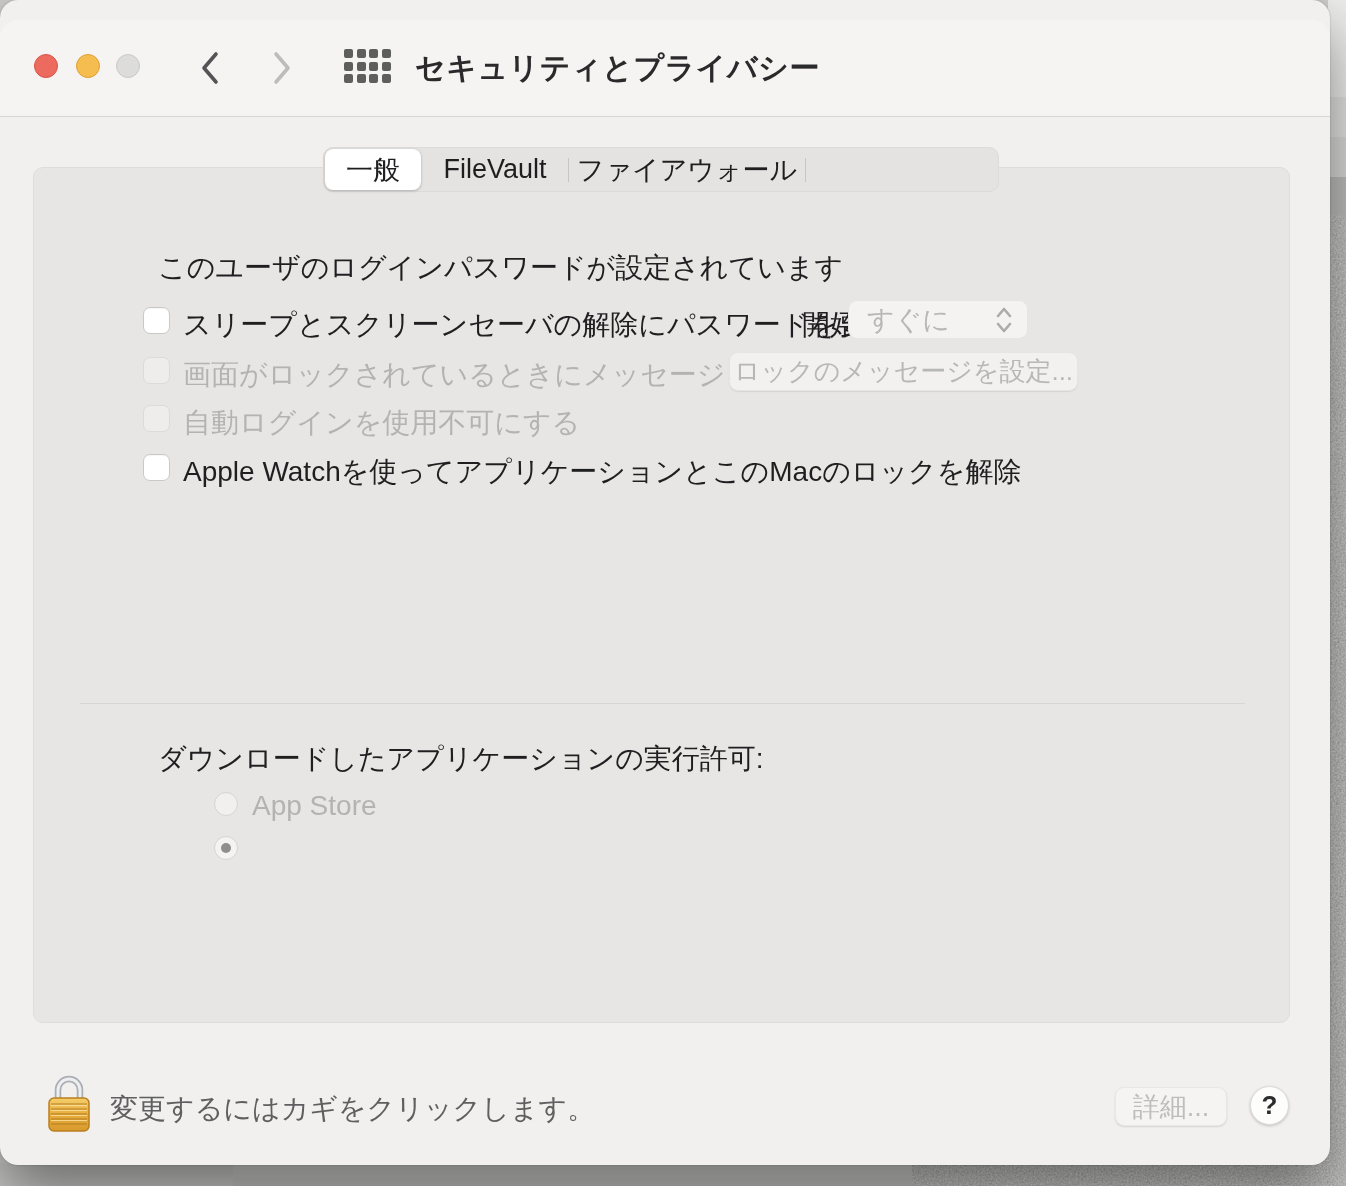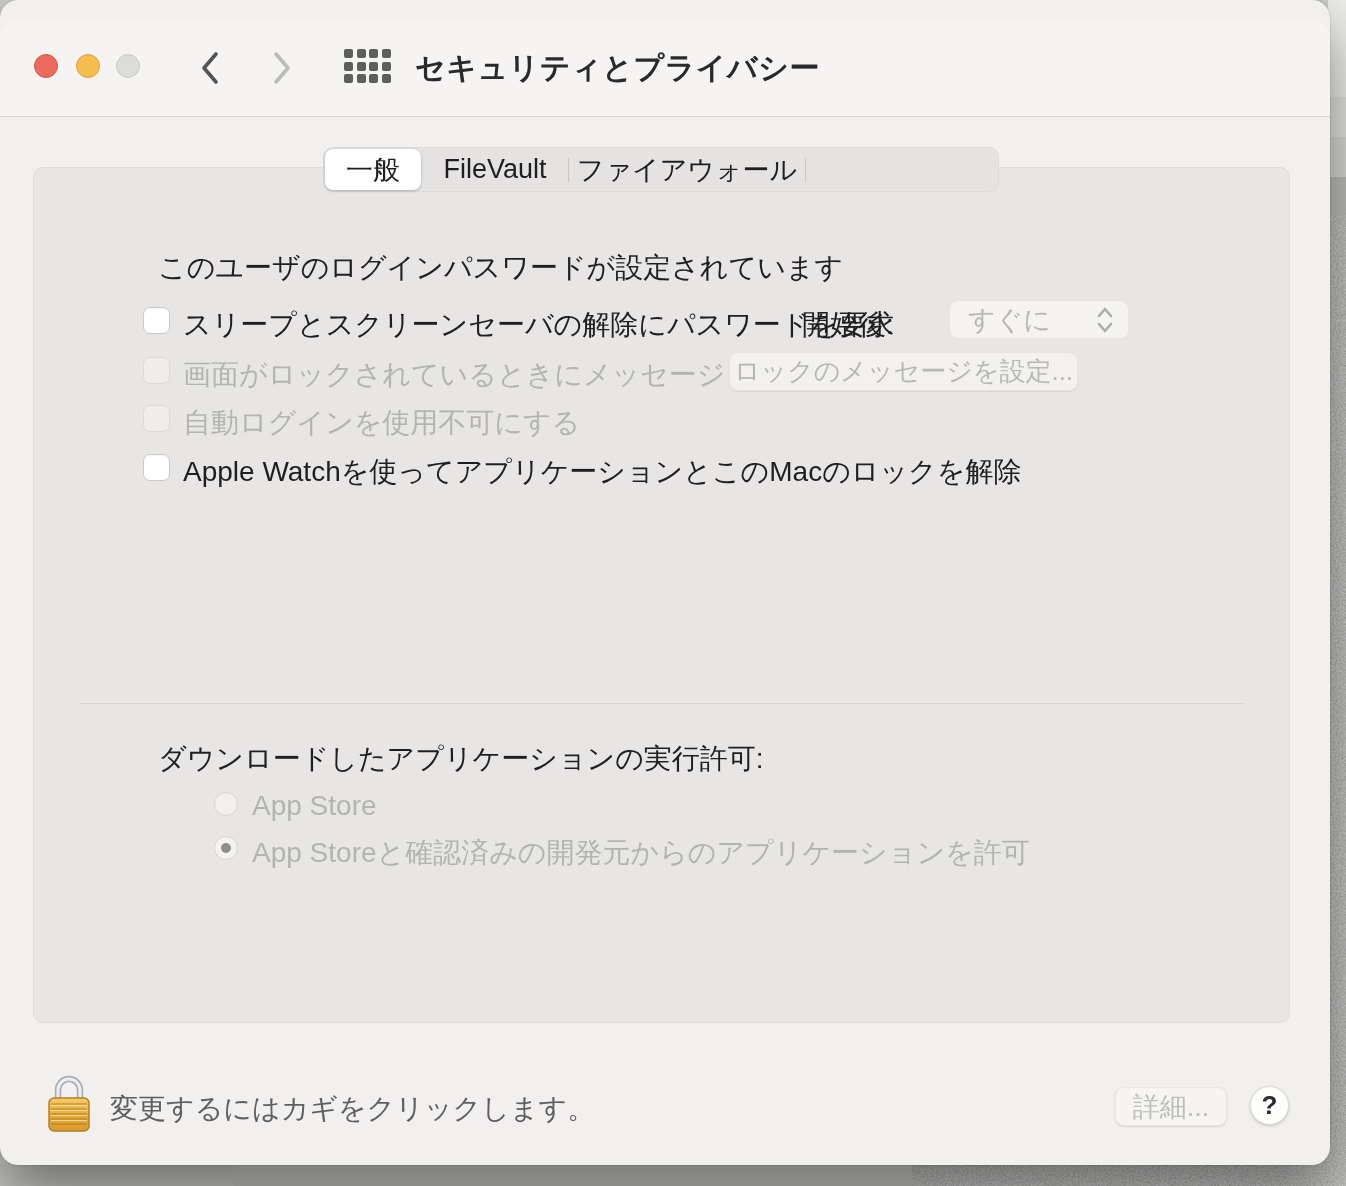--- a/index.html
+++ b/index.html
@@ -107,21 +107,21 @@
   }
 
   .checkbox{
     position:absolute; width:27px; height:27px; border-radius:7px;
     background:#ffffff; border:1px solid #c9c9c7;
     box-shadow:inset 0 1px 1px rgba(0,0,0,.04);
   }
   .checkbox.disabled{ background:#eeedeb; border:1px solid #dcdbd9; box-shadow:none; }
 
   .popup{
-    position:absolute; left:949px; top:300px; width:180px; height:39px;
+    position:absolute; left:848px; top:300px; width:180px; height:39px;
     background:#f4f3f1; border:1px solid #e6e5e3; border-radius:9px;
     display:flex; align-items:center; font-size:27px; color:#b7b7b5;
     padding:0 14px 0 18px;
   }
   .popup .pv{ flex:1; }
 
   .divider{ position:absolute; left:80px; top:703px; width:1165px; height:1px; background:#d7d6d4; }
 
   .radio{
     position:absolute; width:24px; height:24px; border-radius:50%;
@@ -247,21 +247,20 @@
     <div class="divider"></div>
 
     <div class="txt" style="left:158px; top:740px;">ダウンロードしたアプリケーションの実行許可:</div>
 
     <div class="radio" style="left:214px; top:792px;"></div>
     <div class="txt dim" style="left:252px; top:790px;">App Store</div>
 
     <div class="radio" style="left:214px; top:836px; background:#f4f3f1;">
       <span class="dot"></span>
     </div>
-    <div class="txt dim" style="left:252px; top:834px;">App Storeと確認済みの開発元からのアプリケーションを許可</div>
 
     <div class="lock-wrap">
       <svg width="46" height="62" viewBox="0 0 46 62">
         <path d="M12 28 v-10 a11 11 0 0 1 22 0 v10" fill="none" stroke="#a9aeb4" stroke-width="6.5" stroke-linecap="round"></path>
         <path d="M12 28 v-10 a11 11 0 0 1 22 0 v10" fill="none" stroke="#eceef0" stroke-width="3" stroke-linecap="round"></path>
         <defs>
           <linearGradient id="gold" x1="0" y1="0" x2="0" y2="1">
             <stop offset="0" stop-color="#f6ce6c"></stop>
             <stop offset="0.5" stop-color="#e8ac3c"></stop>
             <stop offset="1" stop-color="#d89a2e"></stop>

